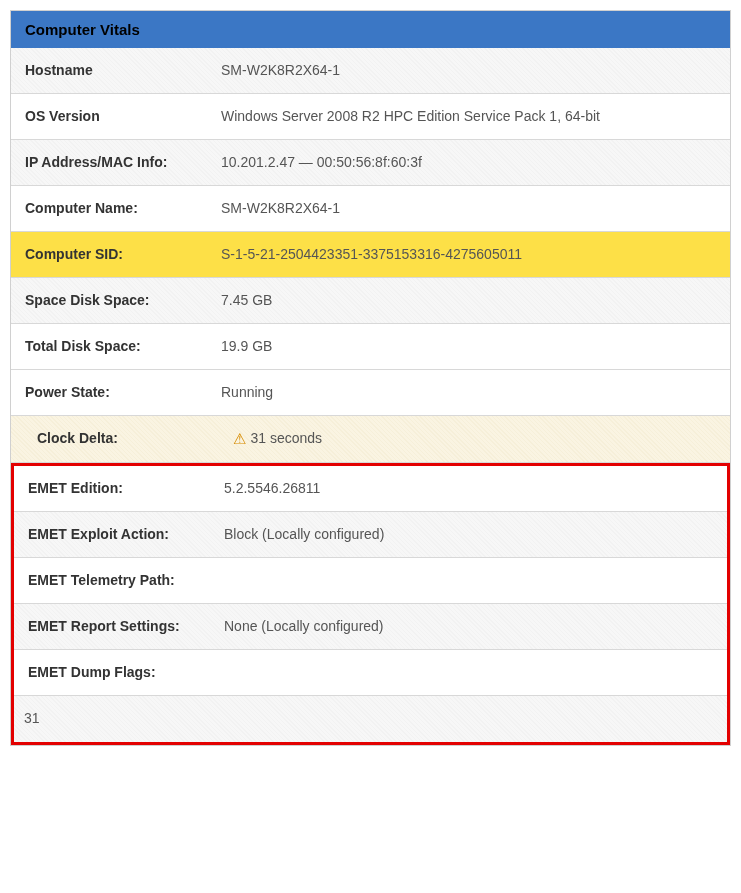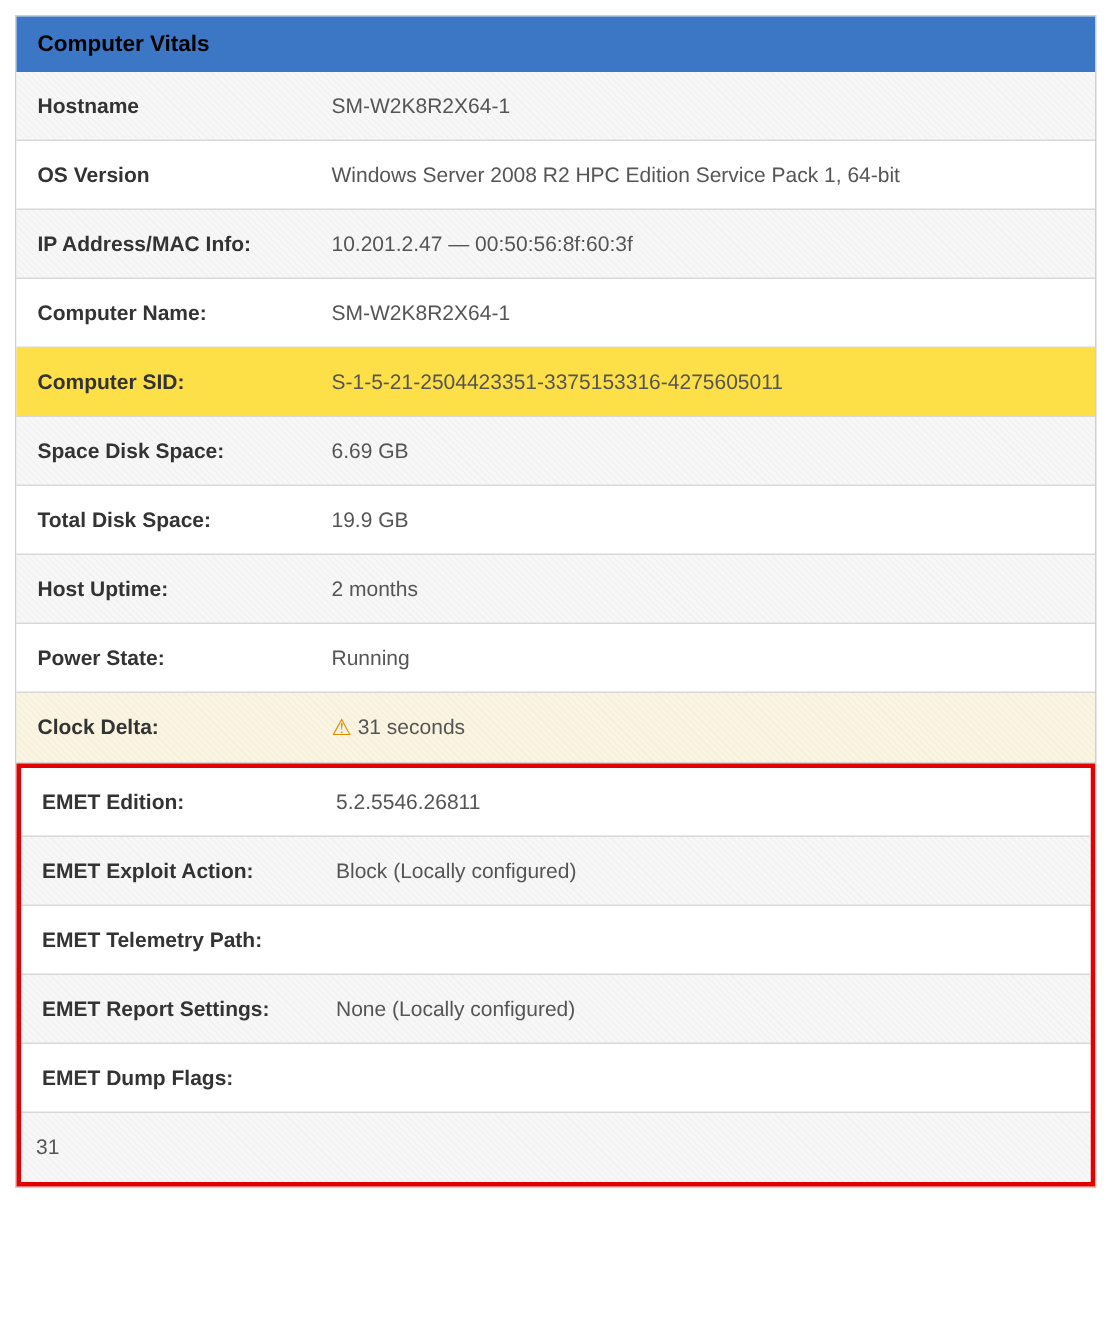--- a/index.html
+++ b/index.html
@@ -43,20 +43,21 @@
       background: #fde047;
     }
     .row.highlight-cream {
       background: repeating-linear-gradient(
         45deg,
         #f6efd9,
         #f6efd9 1px,
         #faf4e2 1px,
         #faf4e2 3px
       );
+      padding-left: 12px;
     }
     .label {
       width: 200px;
       padding: 14px;
       font-weight: bold;
       color: #333;
       flex-shrink: 0;
     }
     .value {
       padding: 14px 10px;
@@ -104,32 +105,28 @@
   </div>
 
   <div class="row highlight-yellow">
     <div class="label">Computer SID:</div>
     <div class="value">S-1-5-21-2504423351-3375153316-4275605011</div>
   </div>
 
 
   <div class="row striped">
     <div class="label">Space Disk Space:</div>
-    <div class="value">6.69 GB</div>
+    <div class="value">7.45 GB</div>
   </div>
 
   <div class="row">
     <div class="label">Total Disk Space:</div>
     <div class="value">19.9 GB</div>
   </div>
 
-  <div class="row striped">
-    <div class="label">Host Uptime:</div>
-    <div class="value">2 months</div>
-  </div>
 
   <div class="row">
     <div class="label">Power State:</div>
     <div class="value">Running</div>
   </div>
 
   <div class="row highlight-cream">
     <div class="label">Clock Delta:</div>
     <div class="value">
       <span class="warning-icon">⚠</span><span>31 seconds</span>

